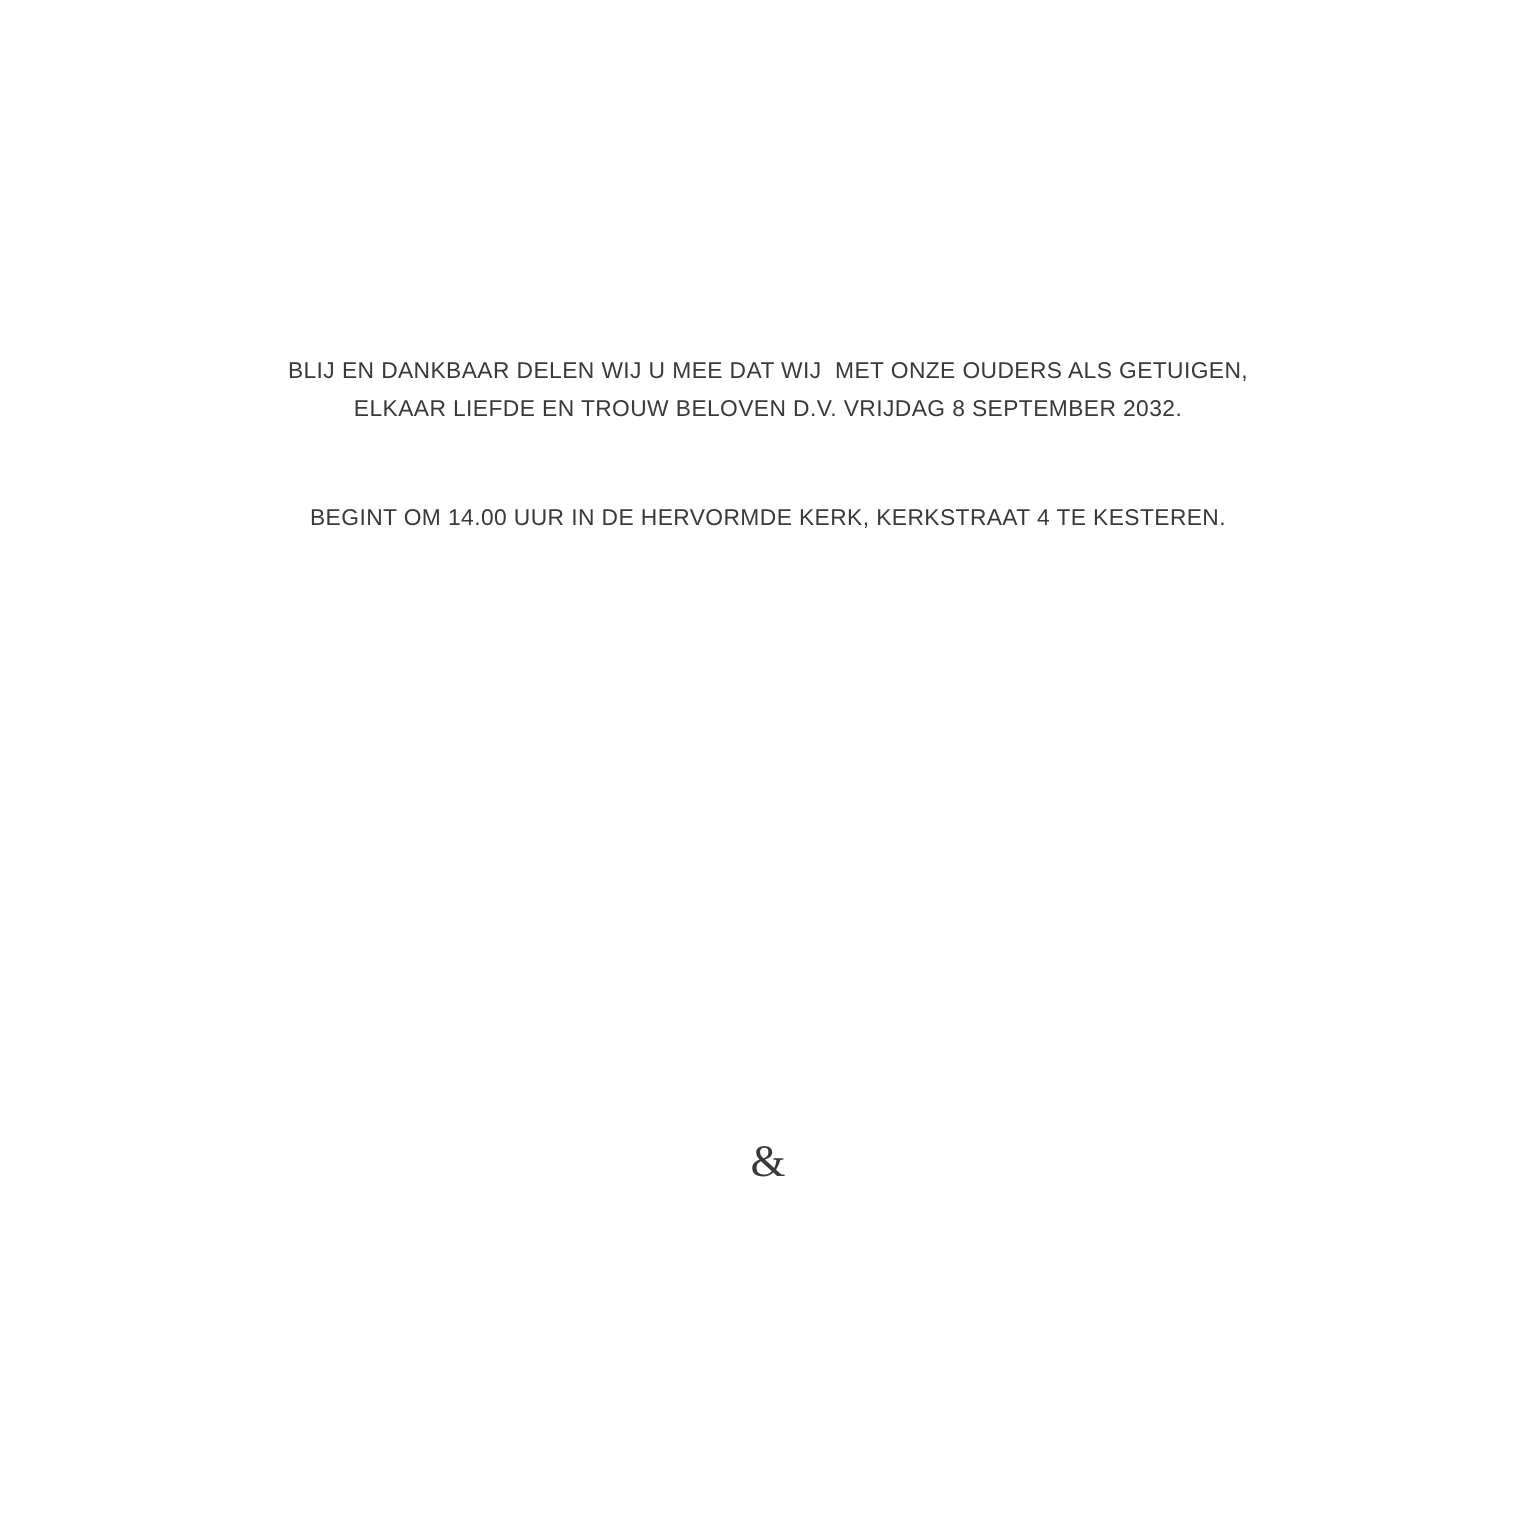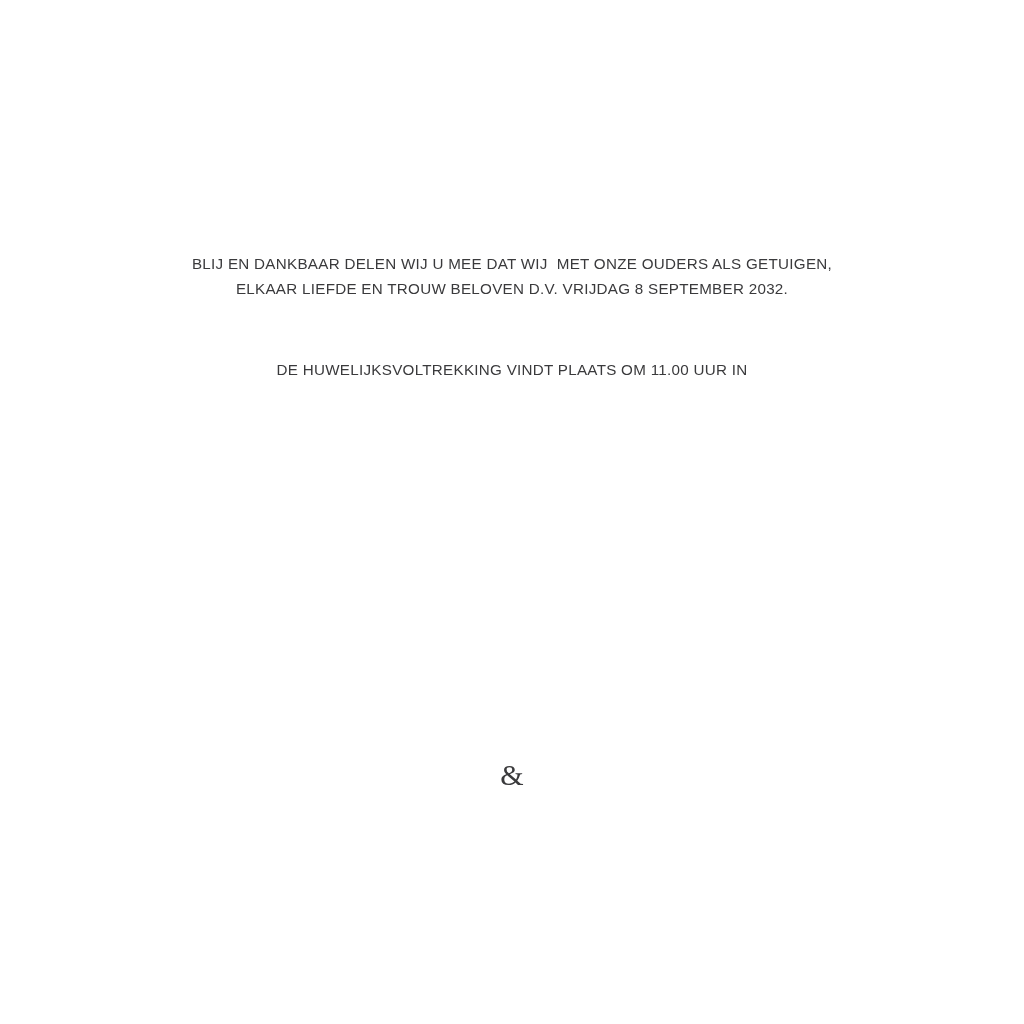--- a/index.html
+++ b/index.html
@@ -27,21 +27,21 @@
     top: 236px;
     text-align: center;
     color: #3a3a3c;
     font-size: 15.2px;
     letter-spacing: 0.28px;
     line-height: 24.6px;
     text-transform: uppercase;
     font-weight: 400;
   }
   .para {
-    margin: 16px;
+    margin: 0;
   }
   .para-gap {
     height: 24.6px;
   }
   .line {
     display: block;
     white-space: pre;
   }
   .ampersand {
     position: absolute;
@@ -64,26 +64,26 @@
   <div class="invitation-text">
 
     <p class="para">
       <span class="line">BLIJ EN DANKBAAR DELEN WIJ U MEE DAT WIJ  MET ONZE OUDERS ALS GETUIGEN,</span>
       <span class="line">ELKAAR LIEFDE EN TROUW BELOVEN D.V. VRIJDAG 8 SEPTEMBER 2032.</span>
     </p>
 
     <div class="para-gap"></div>
 
     <p class="para">
-      <span class="line">DE HUWELIJKSVOLTREKKING VINDT PLAATS OM 11.00 UUR IN</span>
     </p>
 
     <div class="para-gap"></div>
 
     <p class="para">
+      <span class="line">BEGINT OM 14.00 UUR IN DE HERVORMDE KERK, KERKSTRAAT 4 TE KESTEREN.</span>
     </p>
 
     <div class="para-gap"></div>
 
     <p class="para">
     </p>
 
   </div>
 
   <div class="ampersand">&amp;</div>

